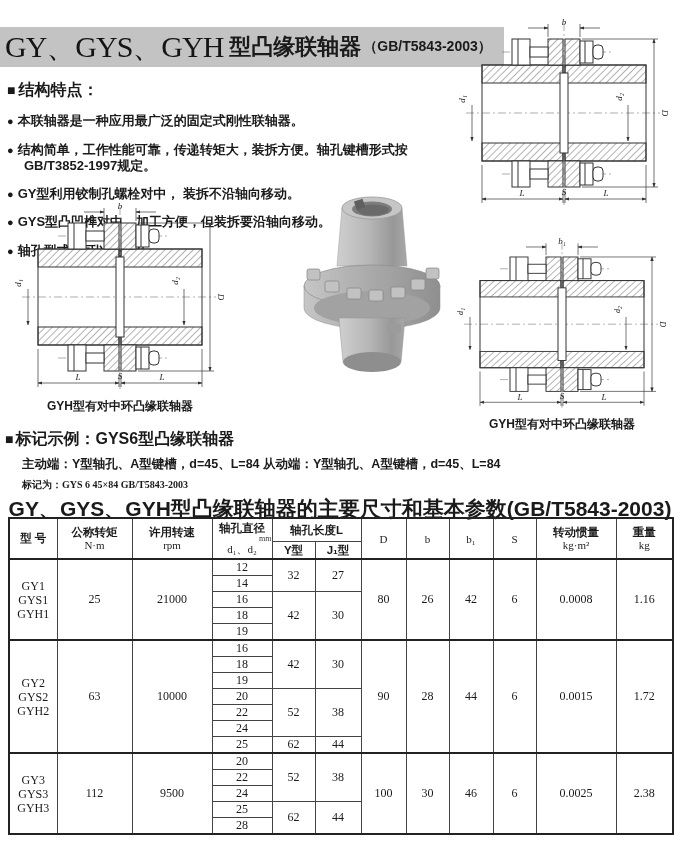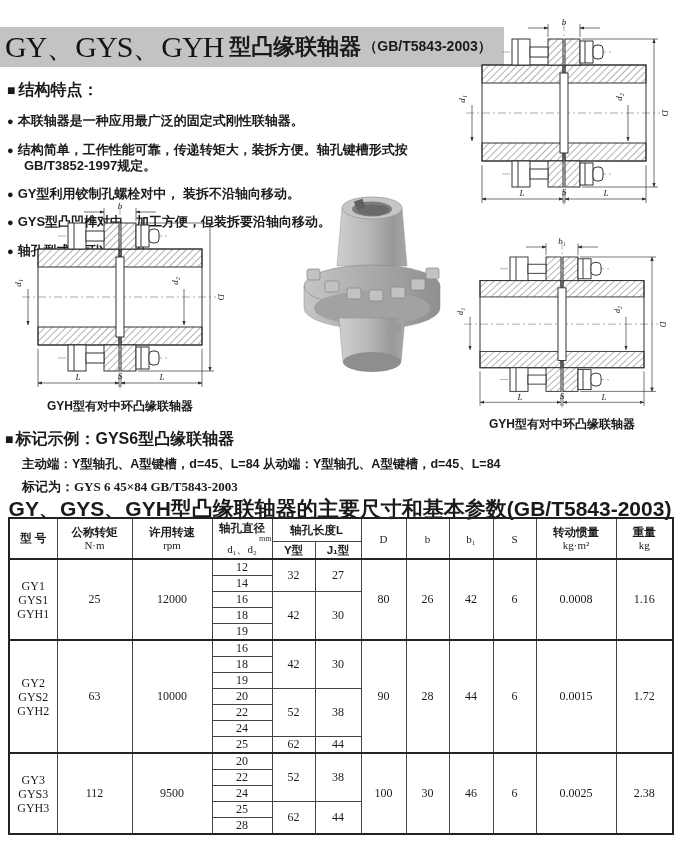--- a/index.html
+++ b/index.html
@@ -33,21 +33,21 @@
   .thin{stroke-width:.7;}
 
   
   .photo{position:absolute;left:289px;top:186px;width:166px;height:200px;}
 
   
   .marking{position:absolute;left:5px;top:429px;width:660px;}
   .mark-heading{font-size:16px;font-weight:bold;}
   .mark-heading .sq{font-size:14px;margin-right:2px;}
   .mark-line1{font-size:12.5px;font-weight:bold;margin:6px 0 0 17px;}
-  .mark-line2{font-size:13px;font-weight:bold;margin:5px 0 0 17px;font-family:"Liberation Serif",serif;}
+  .mark-line2{font-size:10px;font-weight:bold;margin:5px 0 0 17px;font-family:"Liberation Serif",serif;}
 
   
   .table-title{position:absolute;left:0;top:495px;width:680px;text-align:center;
                font-size:21px;font-weight:bold;}
   table.params{position:absolute;left:8px;top:517px;width:664px;border-collapse:collapse;
                table-layout:fixed;font-family:"Liberation Serif",serif;font-size:12px;
                border:2px solid #222;}
   table.params th,table.params td{border:1px solid #444;padding:0;text-align:center;
                font-weight:normal;overflow:hidden;}
   table.params th{font-size:11.5px;}
@@ -294,21 +294,21 @@
     </thead>
     <tbody>
 
       <tr class="sec">
         <td class="model" rowspan="5">
           <span>GY1</span>
           <span>GYS1</span>
           <span>GYH1</span>
         </td>
         <td rowspan="5">25</td>
-        <td rowspan="5">12000</td>
+        <td rowspan="5">21000</td>
         <td>12</td>
         <td rowspan="2">32</td>
         <td rowspan="2">27</td>
         <td rowspan="5">80</td>
         <td rowspan="5">26</td>
         <td rowspan="5">42</td>
         <td rowspan="5">6</td>
         <td rowspan="5">0.0008</td>
         <td rowspan="5">1.16</td>
       </tr>

